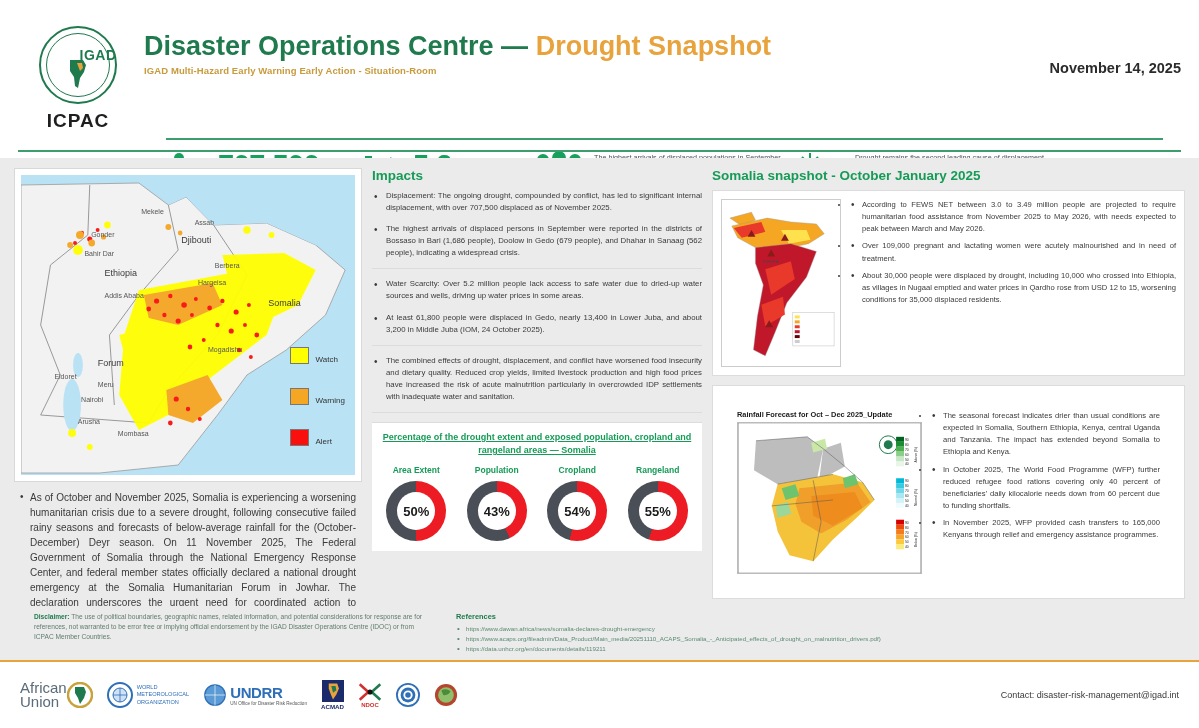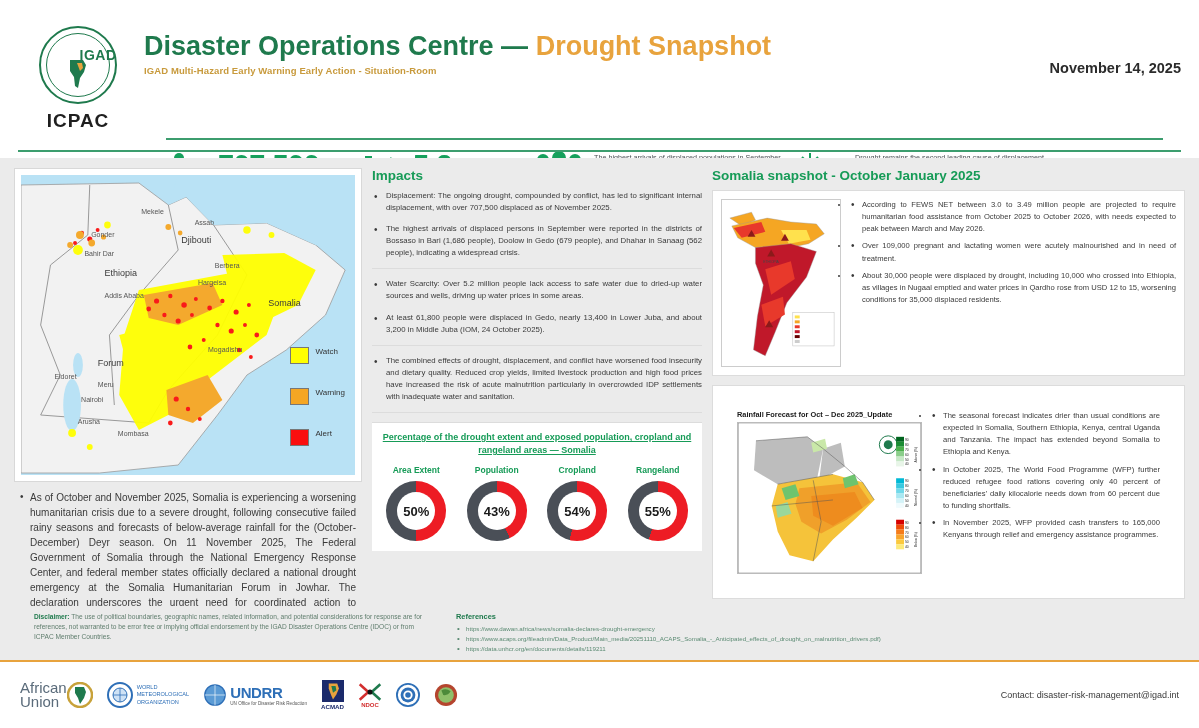--- a/index.html
+++ b/index.html
@@ -51,21 +51,21 @@
   .col-left { width: 348px; display:flex; flex-direction:column; }
   .col-mid  { width: 330px; }
   .col-right{ flex:1; }
 
   
   .map-card { background:#fff; border:1px solid #d8d8d8; padding:6px; }
   .map-img { width:100%; height:300px; position:relative; overflow:hidden; background:#b9e2f5; }
   .mlabel { position:absolute; font-size:7px; color:#555; white-space:nowrap; }
   .mlabel.mid { font-size:9px; color:#3a3a3a; }
   .legend { position:absolute; right:10px; bottom:22px; }
-  .legend-row { display:flex; align-items:flex-start; margin-bottom:7px;margin-top:24px; }
+  .legend-row { display:flex; align-items:flex-end; margin-bottom:7px;margin-top:24px; }
   .legend-sw { width:19px; height:17px; border:1px solid #777; }
   .legend-tx { font-size:8px; color:#333; margin-left:7px; }
 
   .map-note { font-size:10px; color:#3a3a3a; line-height:1.5; text-align:justify;
       padding: 8px 6px 0 16px; position:relative;}
   .map-note::before { content:"•"; position:absolute; left:6px; top:7px; color:#3a3a3a; }
 
   
   .sec-title { font-size:13.5px; font-weight:bold; color:#169b57; margin-bottom:7px; }
   .bullets { list-style:none; }
@@ -394,21 +394,21 @@
           <rect x="72" y="114" width="42" height="34" fill="#fff" stroke="#bbb" stroke-width=".5"></rect>
           <rect x="74" y="117" width="5" height="3" fill="#ffe14d"></rect>
           <rect x="74" y="122" width="5" height="3" fill="#f5a623"></rect>
           <rect x="74" y="127" width="5" height="3" fill="#e8392b"></rect>
           <rect x="74" y="132" width="5" height="3" fill="#c0182a"></rect>
           <rect x="74" y="137" width="5" height="3" fill="#640000"></rect>
           <rect x="74" y="142" width="5" height="3" fill="#cccccc"></rect>
         </svg>
       </div>
       <ul class="r-bullets">
-        <li>According to FEWS NET between 3.0 to 3.49 million people are projected to require humanitarian food assistance from October 2025 to October 2026, with needs expected to peak between March and May 2026.</li>
+        <li>According to FEWS NET between 3.0 to 3.49 million people are projected to require humanitarian food assistance from November 2025 to May 2026, with needs expected to peak between March and May 2026.</li>
         <li>Over 109,000 pregnant and lactating women were acutely malnourished and in need of treatment.</li>
         <li>About 30,000 people were displaced by drought, including 10,000 who crossed into Ethiopia, as villages in Nugaal emptied and water prices in Qardho rose from USD 12 to 15, worsening conditions for 35,000 displaced residents.</li>
       </ul>
     </div>
 
     <div class="r-card2">
       <div class="rain-wrap">
         <div class="rain-title">Rainfall Forecast for Oct – Dec 2025_Update</div>
         <div class="rain-map">
           <svg viewBox="0 0 185 152" width="100%" height="100%">

